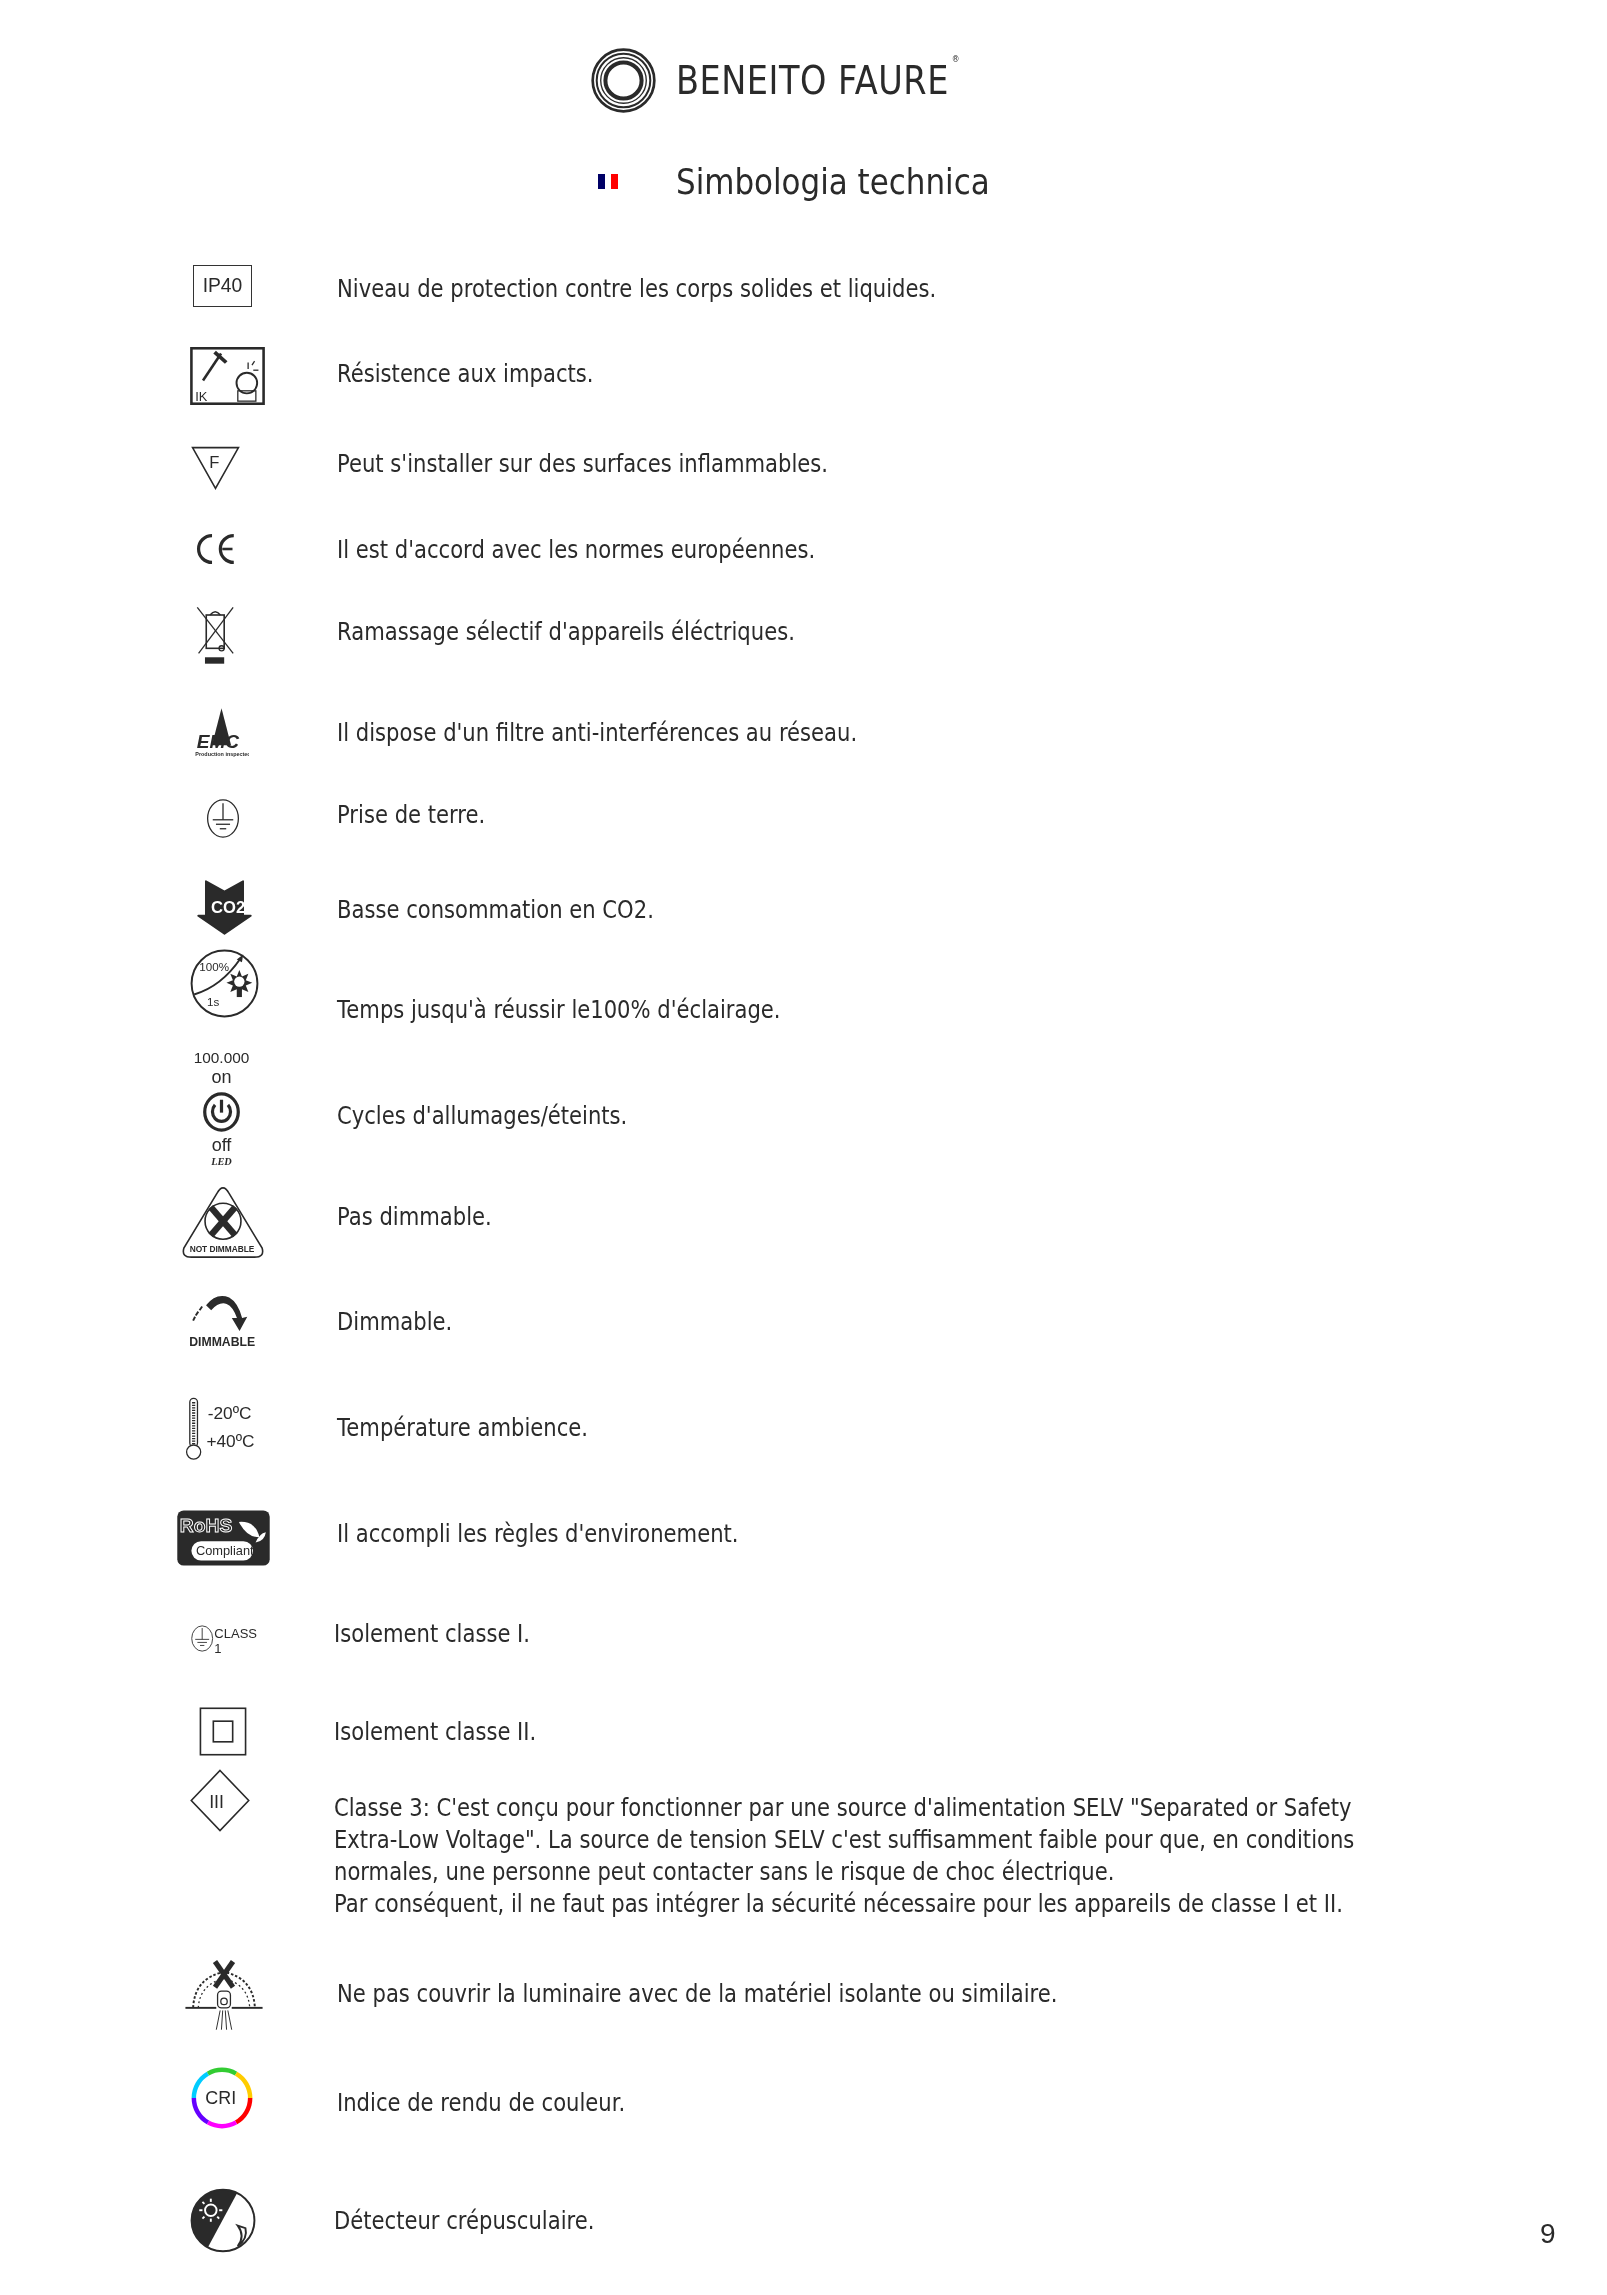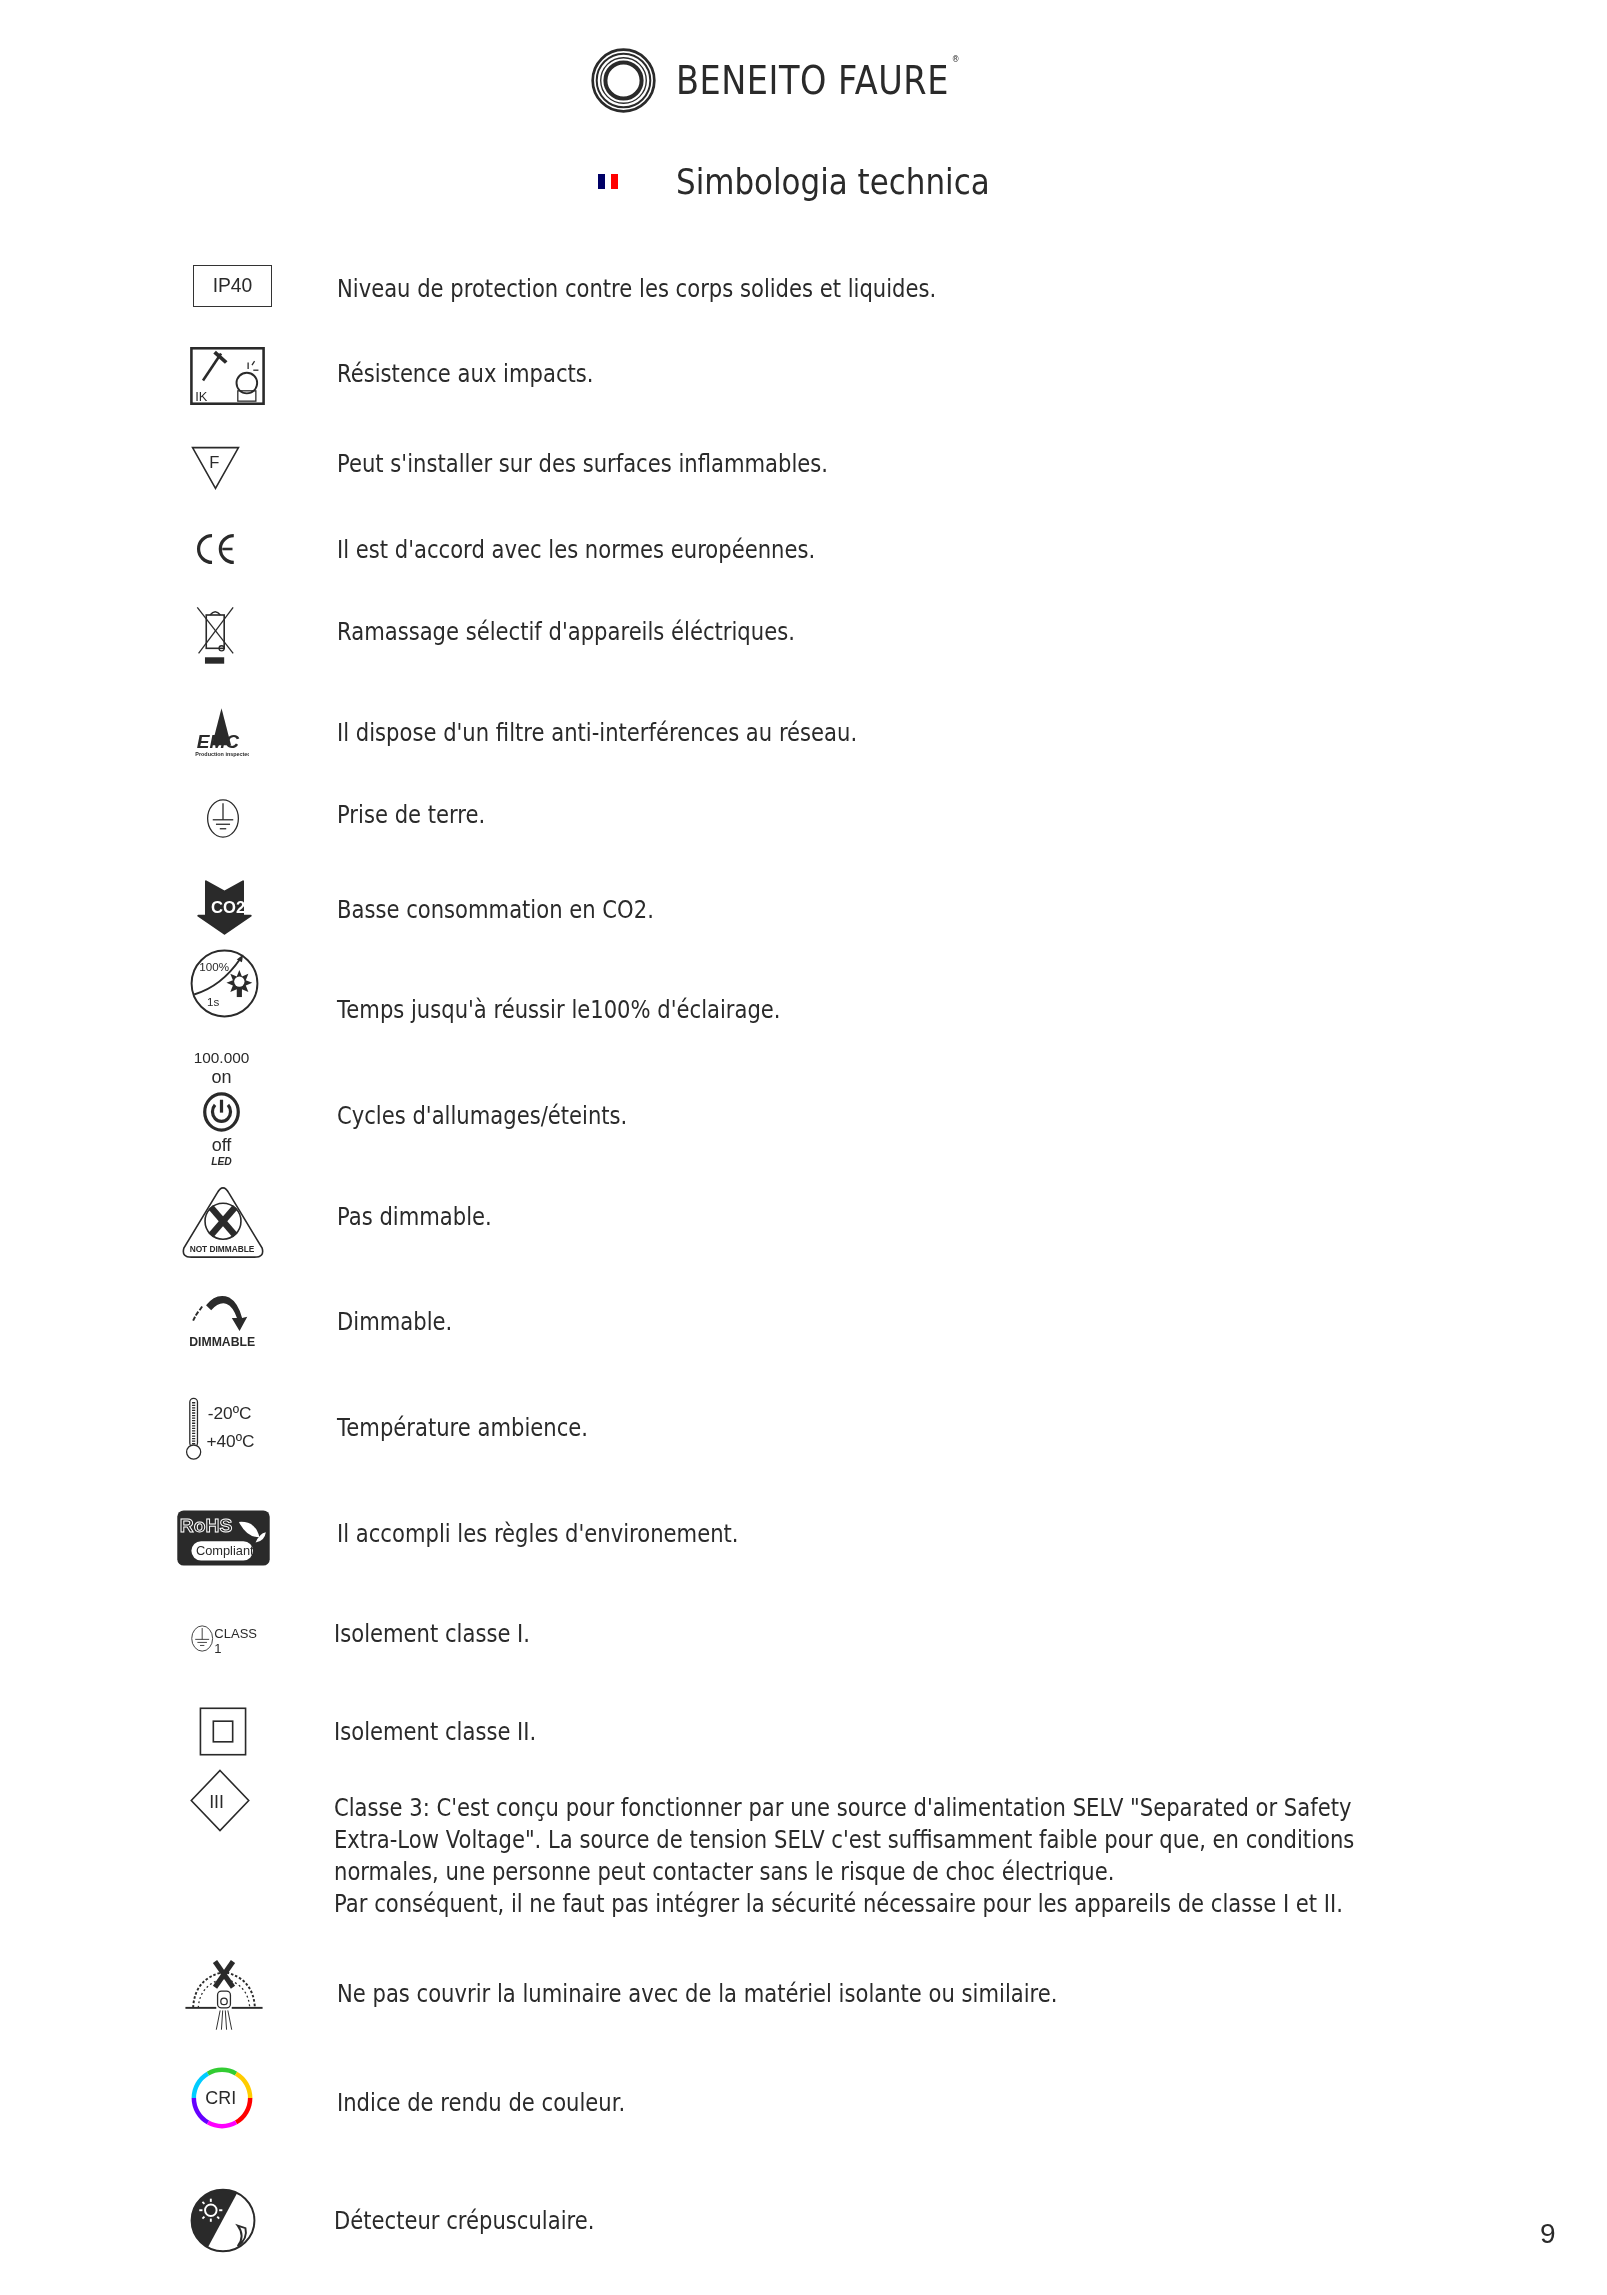--- a/index.html
+++ b/index.html
@@ -40,21 +40,21 @@
 
 <div class="title-row">
   <div class="flag">
     <span style="background:#000066"></span>
     <span style="background:#ff0000"></span>
   </div>
   <div class="page-title">Simbologia technica</div>
 </div>
 
 <div class="row">
-  <div class="icon" style="left:193px;top:265px;width:79px;height:42px;border:1.3px solid #333;box-sizing:border-box;">
+  <div class="icon" style="left:193px;top:265px;width:59px;height:42px;border:1.3px solid #333;box-sizing:border-box;">
     <span style="font-family:'Liberation Sans',sans-serif;font-size:19.3px;">IP40</span>
   </div>
   <div class="desc" style="top:273px">Niveau de protection contre les corps solides et liquides.</div>
 </div>
 
 <div class="row">
   <div class="icon" style="left:190px;top:347px;width:75px;height:58px;">
     <svg width="75" height="58" viewBox="0 0 116 90">
       <rect x="2" y="2" width="112" height="86" fill="none" stroke="#2a2a2a" stroke-width="4"></rect>
       <line x1="20" y1="52" x2="48" y2="10" stroke="#2a2a2a" stroke-width="4"></line>
@@ -160,21 +160,21 @@
     <span style="font-family:'Liberation Sans',sans-serif;font-size:15.4px;">100.000</span>
     <div style="display:flex;align-items:center;gap:3.9px;flex-direction:column;">
       <span style="font-family:'Liberation Sans',sans-serif;font-size:18px;">on</span>
       <svg width="39" height="40" viewBox="0 0 60 62">
         <ellipse cx="30" cy="31" rx="26" ry="28" fill="none" stroke="#2a2a2a" stroke-width="5"></ellipse>
         <path d="M20 20 A 14 15 0 1 0 40 20" fill="none" stroke="#2a2a2a" stroke-width="5"></path>
         <line x1="30" y1="12" x2="30" y2="32" stroke="#2a2a2a" stroke-width="5"></line>
       </svg>
       <span style="font-family:'Liberation Sans',sans-serif;font-size:18px;">off</span>
     </div>
-    <span style="font-family:Liberation Sans, sans-serif;font-size:10.3px;font-weight:bold;font-style:italic;">LED</span>
+    <span style="font-family:Liberation Serif, serif;font-size:10.3px;font-weight:bold;font-style:italic;">LED</span>
   </div>
   <div class="desc" style="top:1100px">Cycles d'allumages/éteints.</div>
 </div>
 
 <div class="row">
   <div class="icon" style="left:180px;top:1185px;width:86px;height:75px;">
     <svg width="86" height="75" viewBox="0 0 134 116">
       <path d="M67 4 Q72 4 76 12 L128 98 Q132 112 116 112 L18 112 Q2 112 6 98 L58 12 Q62 4 67 4 Z" fill="#ffffff" stroke="#2a2a2a" stroke-width="2.5"></path>
       <circle cx="67" cy="56" r="28" fill="none" stroke="#2a2a2a" stroke-width="2.5"></circle>
       <line x1="48" y1="34" x2="86" y2="78" stroke="#2a2a2a" stroke-width="10"></line>

